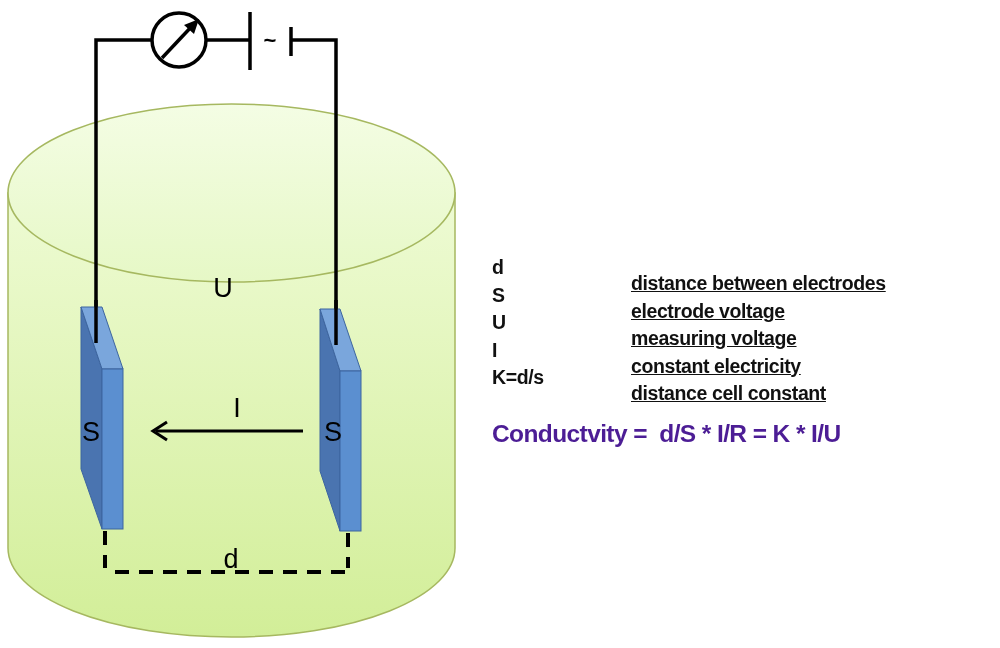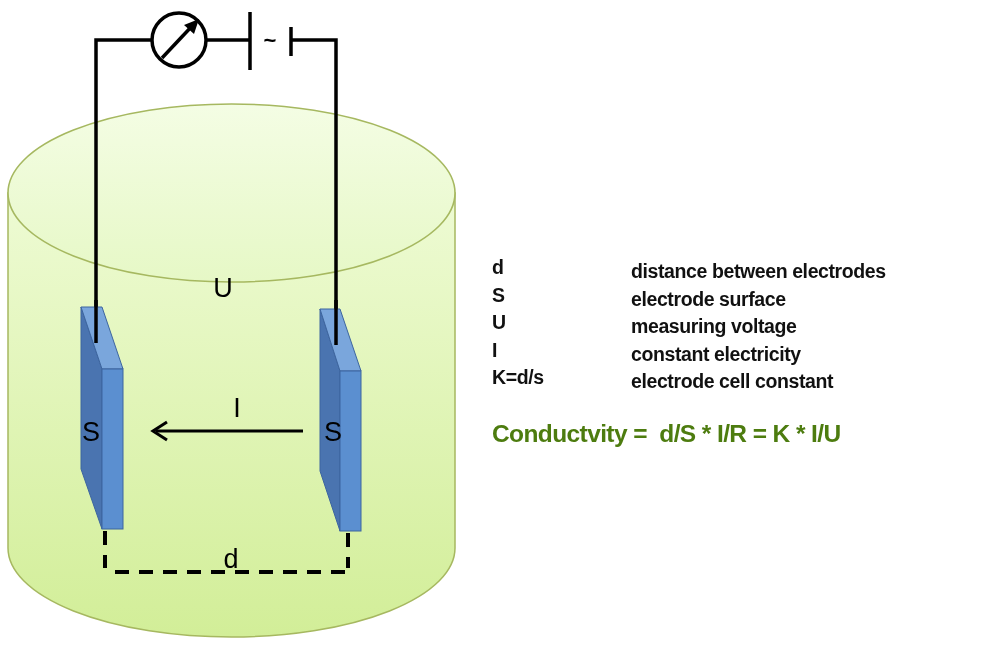--- a/index.html
+++ b/index.html
@@ -3,22 +3,22 @@
   <meta charset="utf-8">
   <style>
     html, body { margin: 0; padding: 0; background: #ffffff; }
     body { width: 1000px; height: 648px; position: relative; overflow: hidden; font-family: "Liberation Sans", sans-serif; }
     #diagram { position: absolute; left: 0; top: 0; width: 1000px; height: 648px; }
     #diagram text { font-family: "Liberation Sans", sans-serif; fill: #000; }
     .lbl { font-size: 27px; }
     .legend { position: absolute; left: 492px; top: 256px; }
     .legend-row { position: relative; height: 27.5px; font-size: 19.5px; font-weight: bold; color: #111; letter-spacing: -0.4px; white-space: nowrap; }
     .legend-sym { position: absolute; left: 0; top: 0; }
-    .legend-desc { position: absolute; left: 139px; top: 4px; }
-    .formula { position: absolute; left: 492px; top: 420px; font-size: 24.5px; font-weight: bold; color: #4d7c0f; letter-spacing: -0.6px; white-space: pre; }
+    .legend-desc { position: absolute; left: 139px; top: 16px; text-decoration: underline; }
+    .formula { position: absolute; left: 492px; top: 420px; font-size: 24.5px; font-weight: bold; color: #4c1d95; letter-spacing: -0.6px; white-space: pre; }
   </style>
 </head>
 <body>
 
 <svg id="diagram" viewBox="0 0 1000 648" xmlns="http://www.w3.org/2000/svg">
   <defs>
     <linearGradient id="bodyGrad" x1="0" y1="0" x2="0" y2="1">
       <stop offset="0" stop-color="#eefbd4"></stop>
       <stop offset="1" stop-color="#d2ee98"></stop>
     </linearGradient>
@@ -83,29 +83,29 @@
   <text class="lbl" x="231" y="568" text-anchor="middle">d</text>
 </svg>
 
 <div class="legend">
   <div class="legend-row">
     <span class="legend-sym">d</span>
     <span class="legend-desc">distance between electrodes</span>
   </div>
   <div class="legend-row">
     <span class="legend-sym">S</span>
-    <span class="legend-desc">electrode surface</span>
+    <span class="legend-desc">electrode voltage</span>
   </div>
   <div class="legend-row">
     <span class="legend-sym">U</span>
     <span class="legend-desc">measuring voltage</span>
   </div>
   <div class="legend-row">
     <span class="legend-sym">I</span>
     <span class="legend-desc">constant electricity</span>
   </div>
   <div class="legend-row">
     <span class="legend-sym">K=d/s</span>
-    <span class="legend-desc">electrode cell constant</span>
+    <span class="legend-desc">distance cell constant</span>
   </div>
 </div>
 
 <div class="formula">Conductvity =  d/S * I/R = K * I/U</div>
 
 </body></html>

